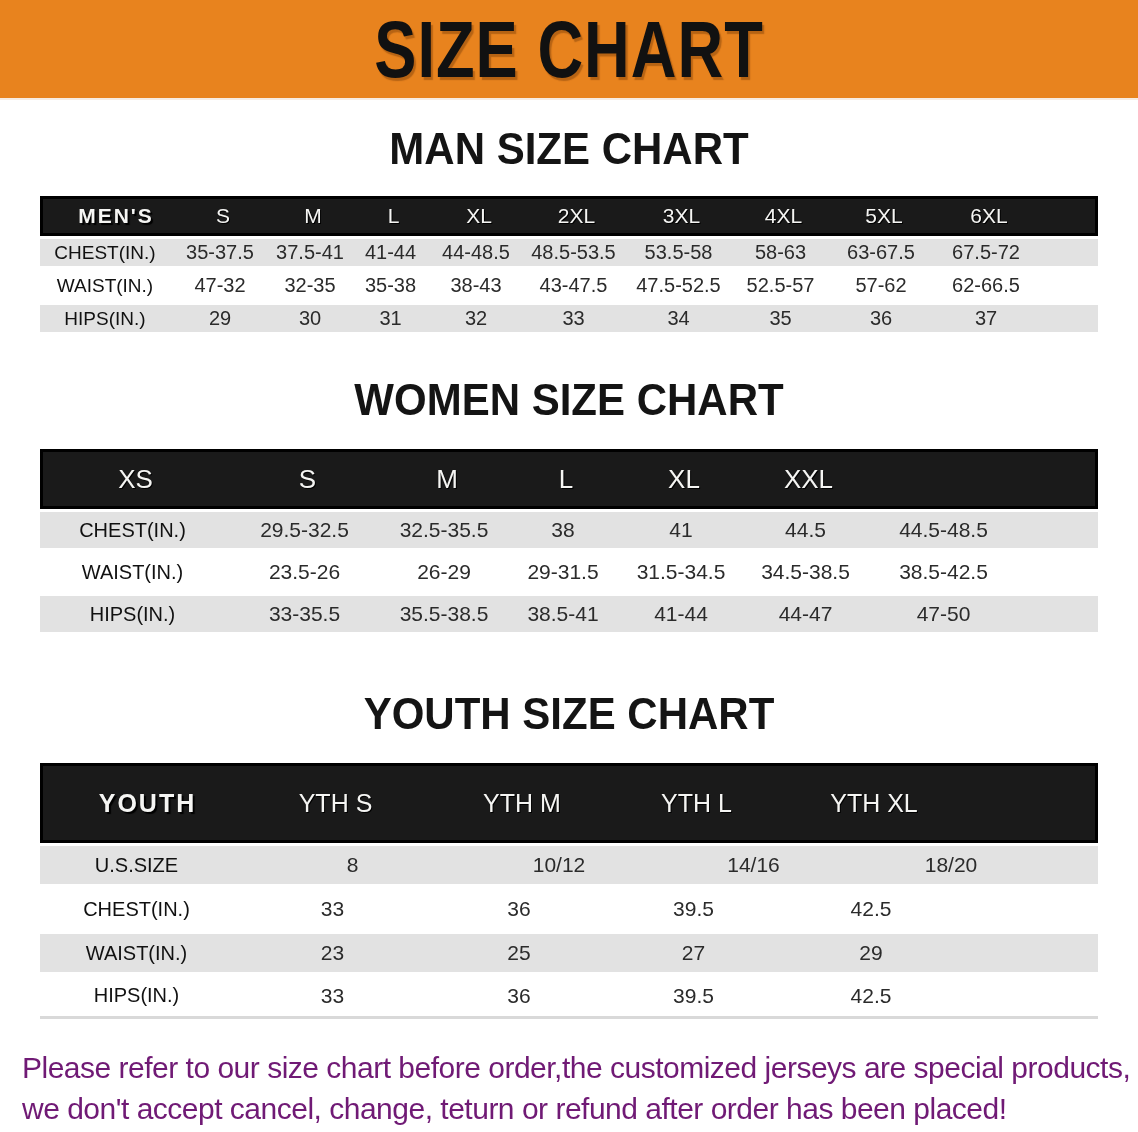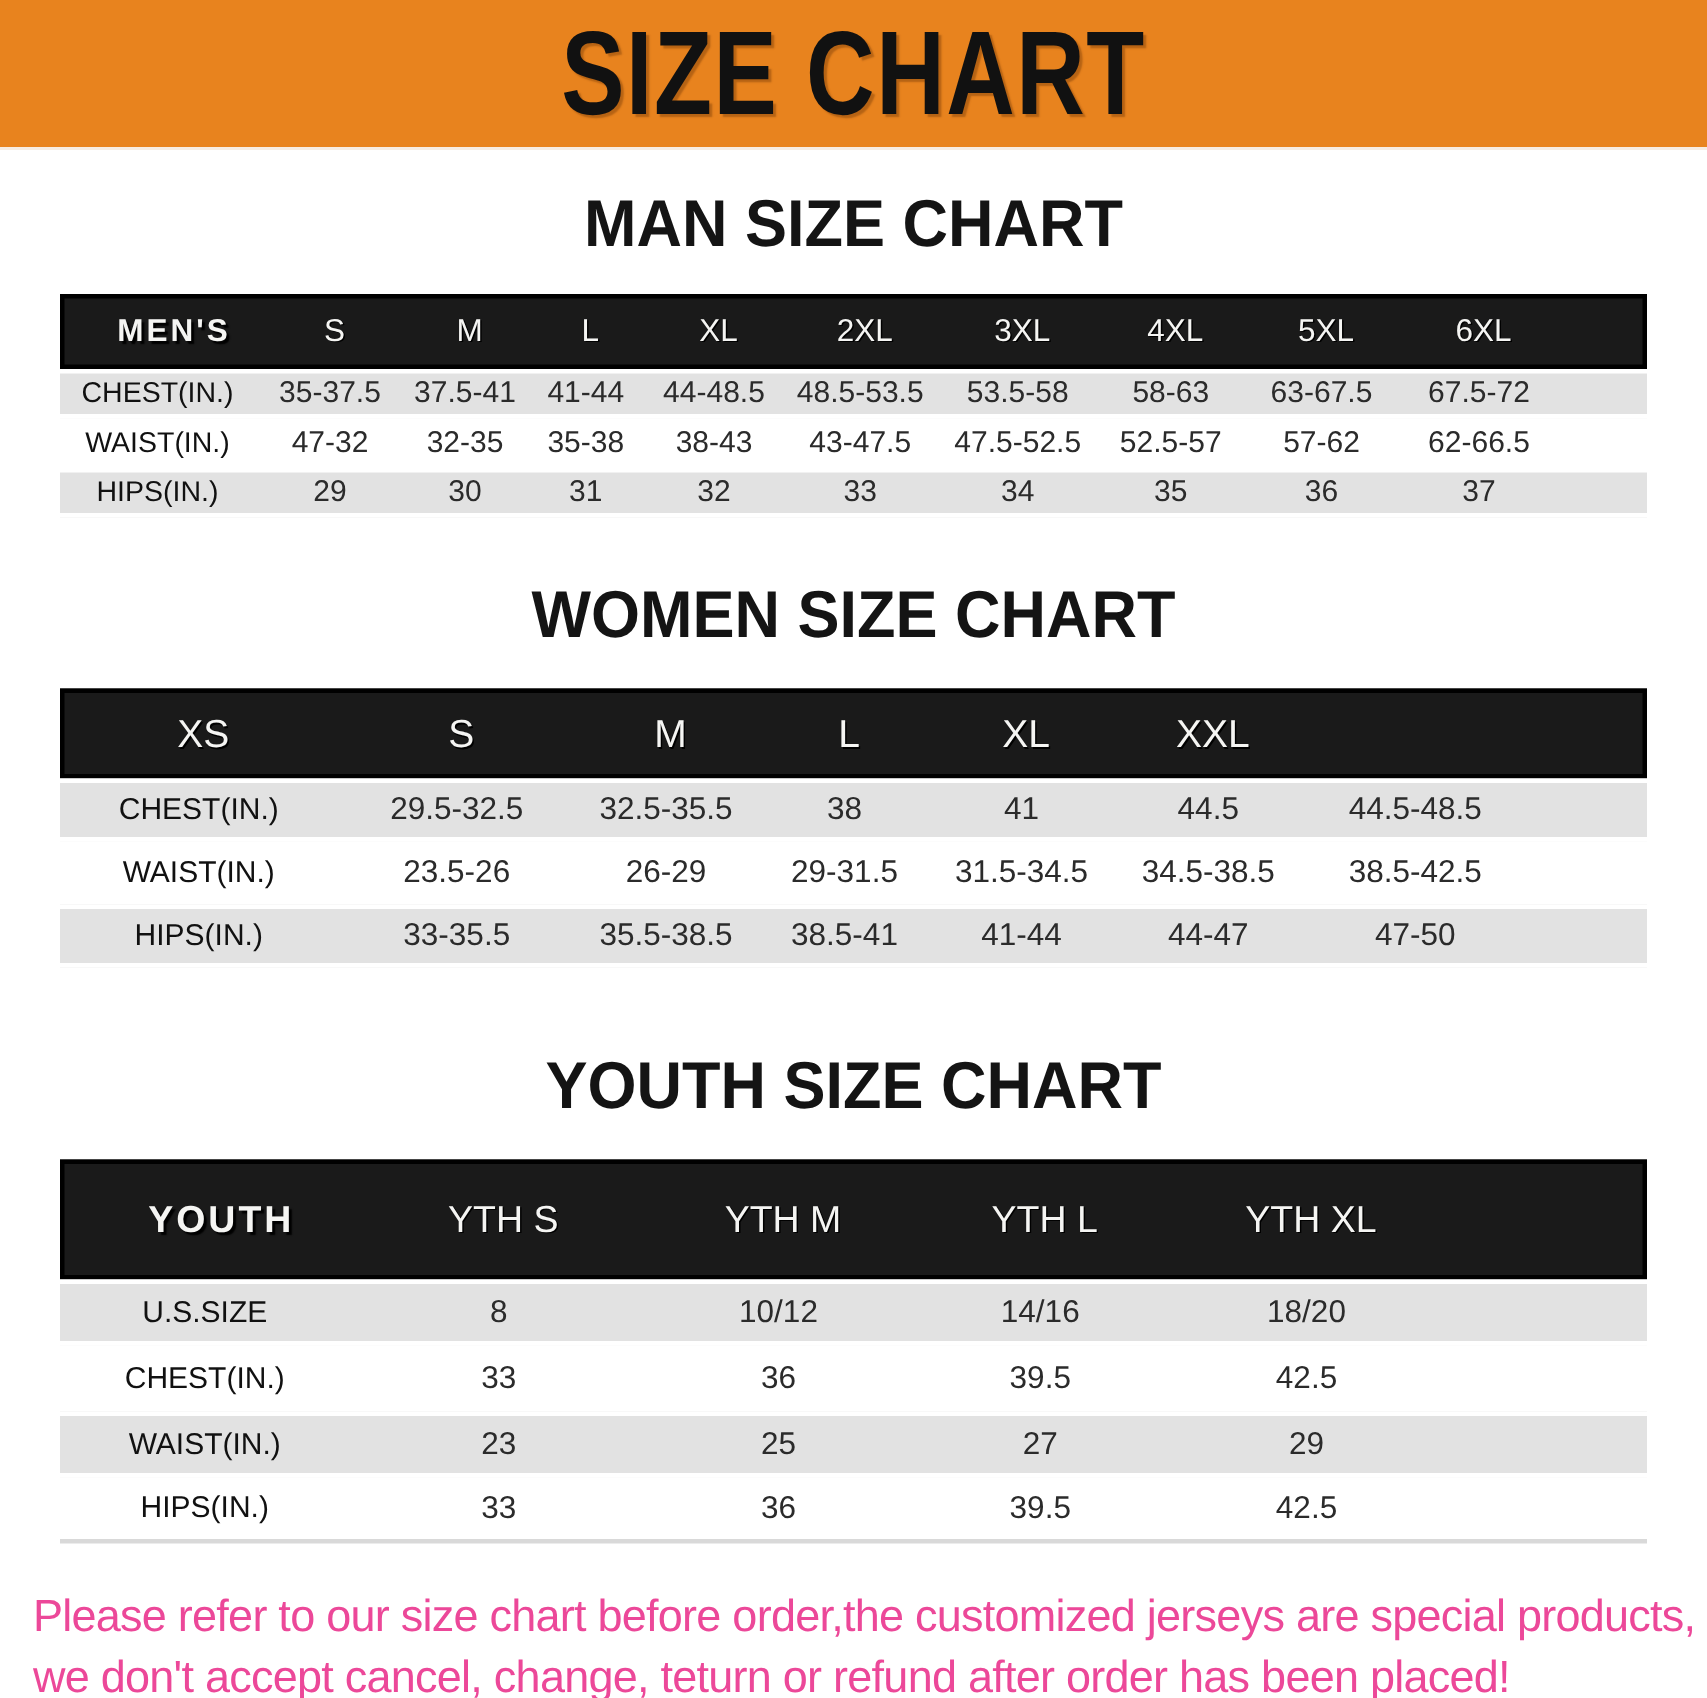--- a/index.html
+++ b/index.html
@@ -60,21 +60,21 @@
 
   .body-row { background: #ffffff; color: #2b2b2b; }
   .body-row.stripe {
     background: #E2E2E2;
     border-top: 3px solid #ffffff;
     border-bottom: 3px solid #ffffff;
   }
   .body-row .label-cell { color: #111111; }
 
   
-  .t0 .thead { height: 50px; }
+  .t0 .thead { height: 40px; }
   .t0 .thead .label-cell { font-size: 30px; }
   .t0 .thead .cell { font-size: 21px; }
   .t0 .body-row { height: 33px; font-size: 20px; }
   .t0 .body-row .label-cell { font-size: 19px; }
 
   
   .t1 .thead { height: 60px; }
   .t1 .thead .label-cell { font-size: 31px; }
   .t1 .thead .cell { font-size: 26px; }
   .t1 .body-row { height: 42px; font-size: 21px; }
@@ -85,21 +85,21 @@
   .t2 .thead .label-cell { font-size: 30px; }
   .t2 .thead .cell { font-size: 25px; }
   .t2 .body-row { height: 44px; font-size: 21px; }
   .t2 .body-row .label-cell { font-size: 20px; }
   .t2 .body-row:last-child { border-bottom: 3px solid #d9d9d9; }
 
   
   .notice {
     margin-top: 28px;
     padding-left: 22px;
-    color: #ec4899;
+    color: #701a75;
     font-size: 30px;
     line-height: 41px;
     letter-spacing: -0.5px;
   }
 </style>
 </head>
 <body>
 
 <div class="page">
 
@@ -213,21 +213,21 @@
         <h2 class="section-heading">YOUTH SIZE CHART</h2>
         <div class="size-table t2">
           <div class="trow thead" style="grid-template-columns: 193px 199px 174px 175px 180px 1fr;">
             <div class="cell label-cell">YOUTH</div>
             <div class="cell">YTH S</div>
             <div class="cell">YTH M</div>
             <div class="cell">YTH L</div>
             <div class="cell">YTH XL</div>
             <div class="cell spacer"></div>
           </div>
-          <div class="trow body-row stripe" style="grid-template-columns: 193px 199px 174px 175px 180px 1fr;">
+          <div class="trow body-row stripe" style="grid-template-columns: 193px 199px 174px 175px 180px 1fr; gap: 20px;">
             <div class="cell label-cell">U.S.SIZE</div>
             <div class="cell">8</div>
             <div class="cell">10/12</div>
             <div class="cell">14/16</div>
             <div class="cell">18/20</div>
             <div class="cell spacer"></div>
           </div>
           <div class="trow body-row" style="grid-template-columns: 193px 199px 174px 175px 180px 1fr;">
             <div class="cell label-cell">CHEST(IN.)</div>
             <div class="cell">33</div>

